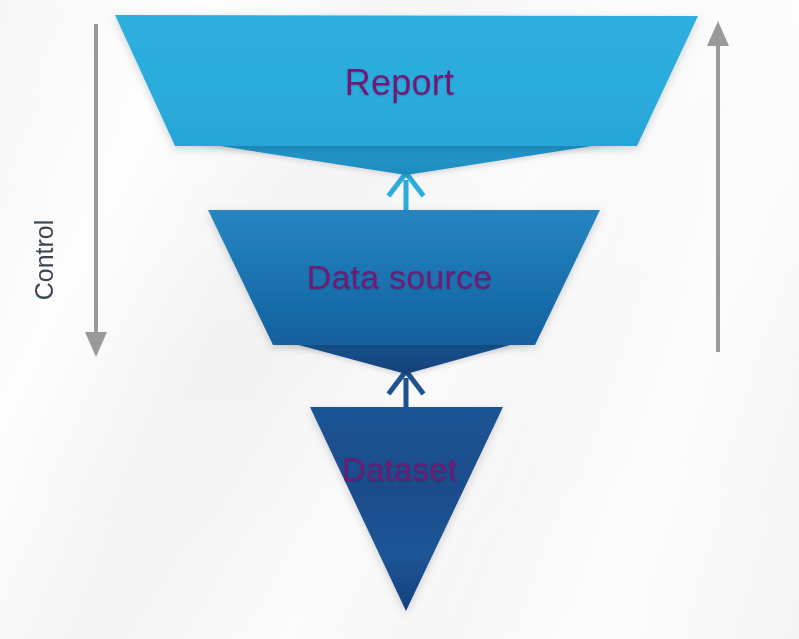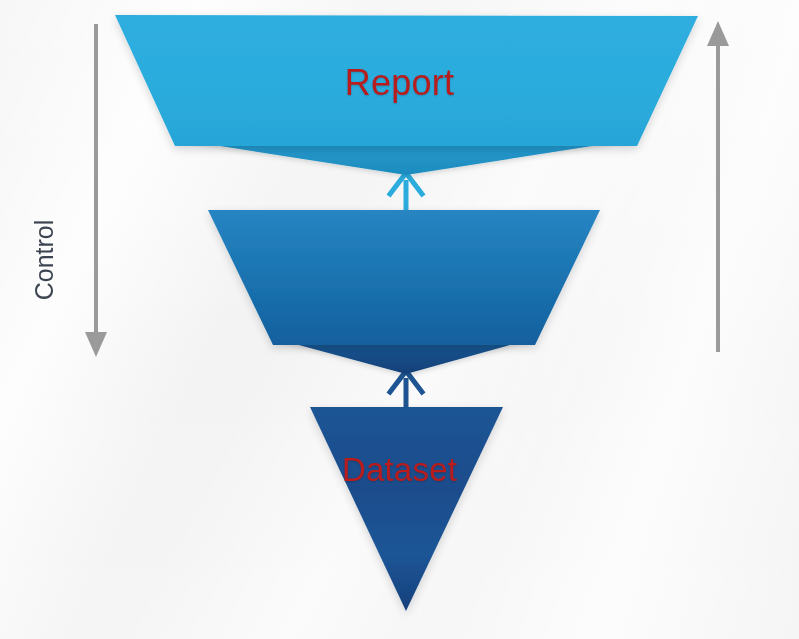--- a/index.html
+++ b/index.html
@@ -26,21 +26,21 @@
       linear-gradient(108deg, rgba(248,248,248,0) 60%, rgba(255,255,255,.75) 80%, rgba(250,250,250,0) 100%),
       linear-gradient(180deg, #f7f7f7 0%, #f3f3f3 55%, #f5f5f5 100%);
     pointer-events: none;
   }
   #canvas {
     position: absolute;
     inset: 0;
   }
   .shape-label {
     position: absolute;
-    color: #b91c1c;
+    color: #701a75;
     white-space: nowrap;
     letter-spacing: .2px;
     text-shadow: 0 1px 2px rgba(0,0,0,.18);
     pointer-events: none;
   }
   #label-report   { left: 0; right: 0; top: 62px;  text-align: center; font-size: 36px; }
   #label-source   { left: 0; right: 0; top: 258px; text-align: center; font-size: 34px; }
   #label-dataset  { left: 0; right: 0; top: 451px; text-align: center; font-size: 33px; }
 
   .axis-label {
@@ -137,18 +137,19 @@
     <g>
 
       <polygon points="175,139 637,139 406,175" fill="url(#gradReportFold)" filter="url(#tinyShadow)"></polygon>
 
       <polygon points="115,15 698,16 637,146 175,146" fill="url(#gradReport)" filter="url(#softShadow)"></polygon>
     </g>
   </svg>
 
   <div class="shape-label" id="label-report">Report</div>
 
+  <div class="shape-label" id="label-source">Data source</div>
 
   <div class="shape-label" id="label-dataset">Dataset</div>
 
   <div class="axis-label" id="label-control">Control</div>
 
 </div>
 
 </body></html>

